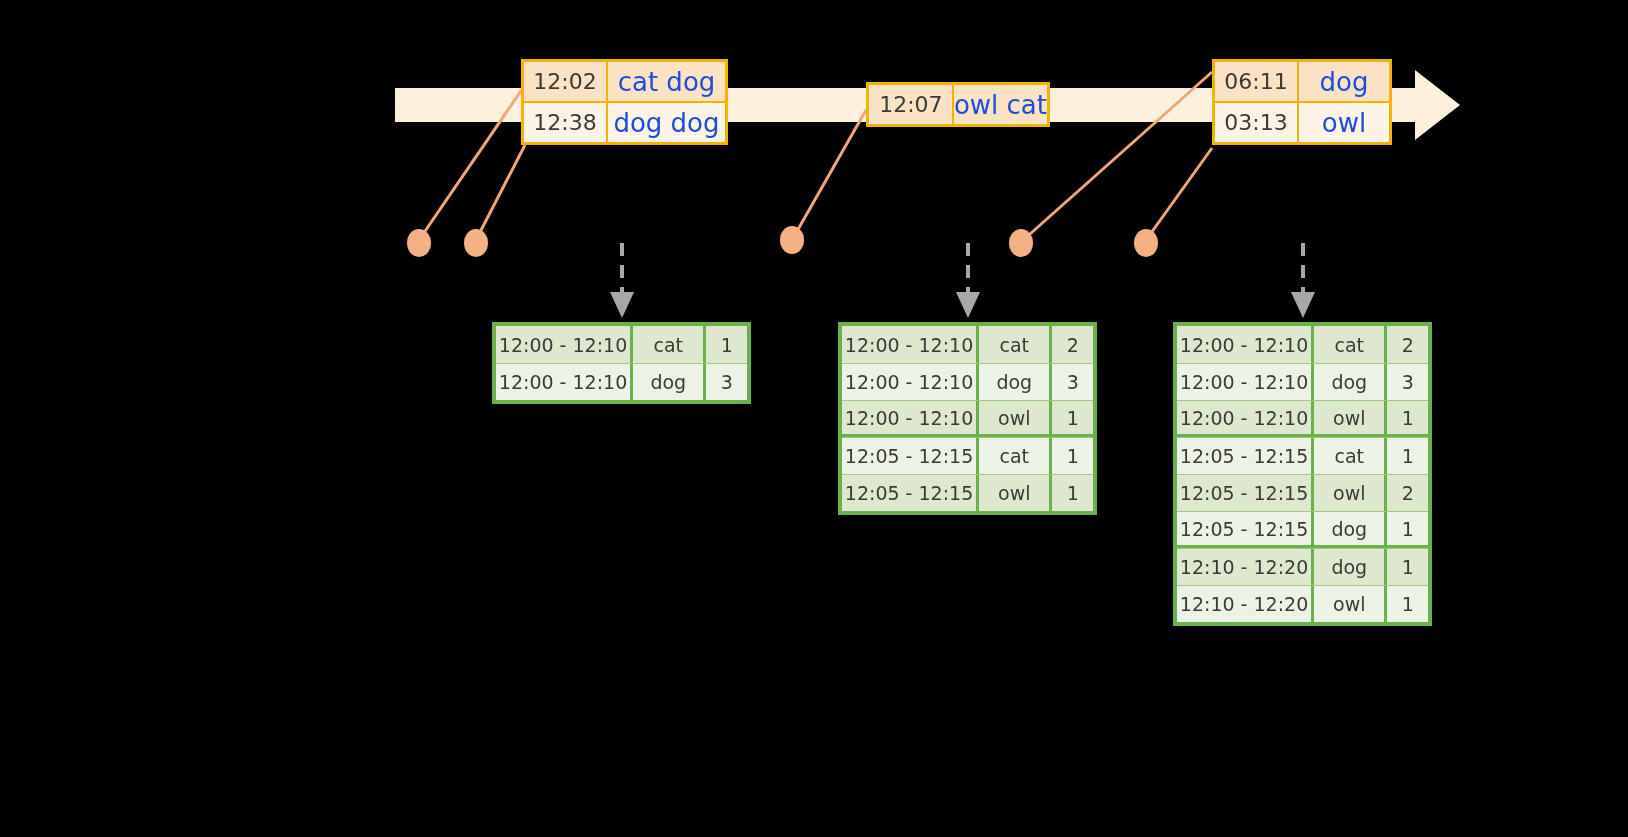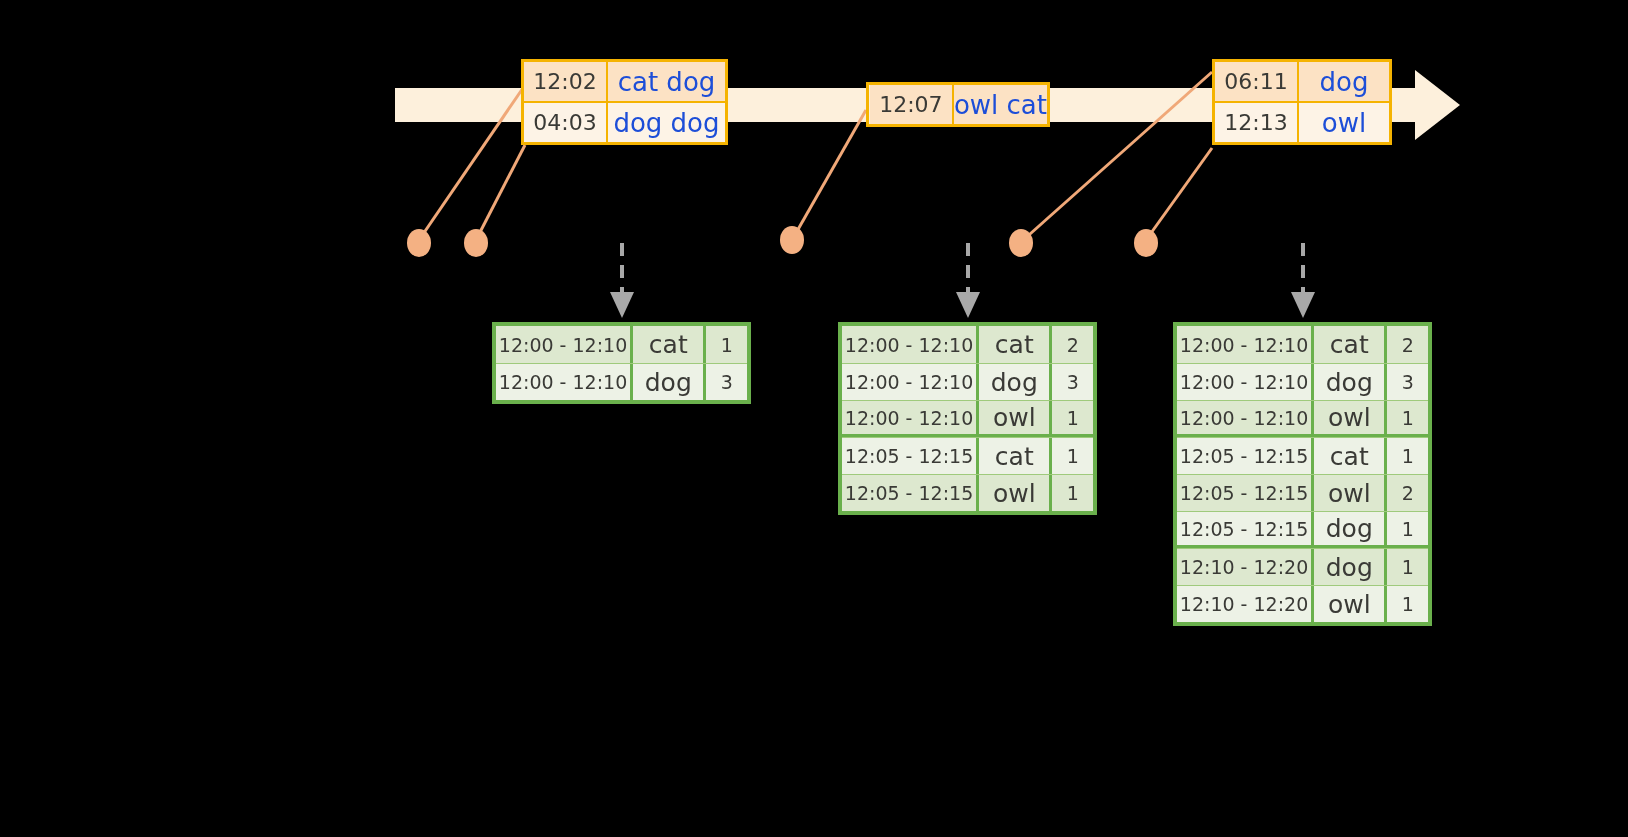--- a/index.html
+++ b/index.html
@@ -94,21 +94,21 @@
     font-size: 19px;
     color: #3a3a36;
     border-right: 3px solid #6ab04c;
     box-sizing: border-box;
   }
   .res-word {
     width: 76px;
     display: flex;
     align-items: center;
     justify-content: center;
-    font-size: 25px;
+    font-size: 19px;
     color: #3a3a36;
     border-right: 3px solid #6ab04c;
     box-sizing: border-box;
   }
   .res-count {
     width: 42px;
     display: flex;
     align-items: center;
     justify-content: center;
     font-size: 19px;
@@ -155,39 +155,39 @@
       <polygon points="1291,292 1315,292 1303,318"></polygon>
     </g>
   </svg>
 
   <div class="event-box" style="left:521px; top:59px; width:207px;">
     <div class="event-row shade-a">
       <span class="ev-time">12:02</span>
       <span class="ev-words">cat dog</span>
     </div>
     <div class="event-row shade-b">
-      <span class="ev-time">04:03</span>
+      <span class="ev-time">12:38</span>
       <span class="ev-words">dog dog</span>
     </div>
   </div>
 
   <div class="event-box" style="left:866px; top:82px; width:184px;align-items:flex-end;">
     <div class="event-row shade-a">
       <span class="ev-time">12:07</span>
       <span class="ev-words">owl cat</span>
     </div>
   </div>
 
   <div class="event-box" style="left:1212px; top:59px; width:180px;">
     <div class="event-row shade-a">
       <span class="ev-time">06:11</span>
       <span class="ev-words">dog</span>
     </div>
     <div class="event-row shade-b">
-      <span class="ev-time">12:13</span>
+      <span class="ev-time">03:13</span>
       <span class="ev-words">owl</span>
     </div>
   </div>
 
   <div class="result-table" style="left:492px; top:322px; width:259px;">
     <div class="res-row shade-a">
       <span class="res-win">12:00 - 12:10</span>
       <span class="res-word">cat</span>
       <span class="res-count">1</span>
     </div>

